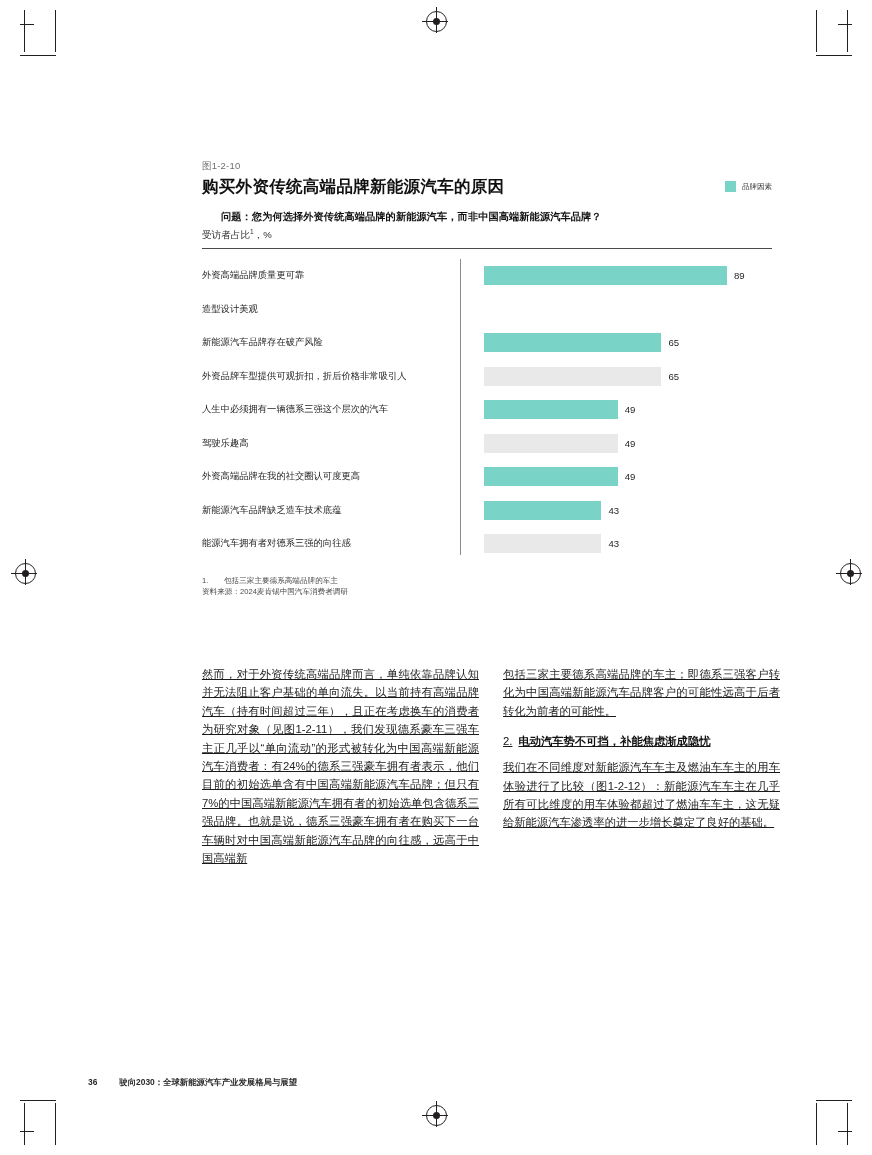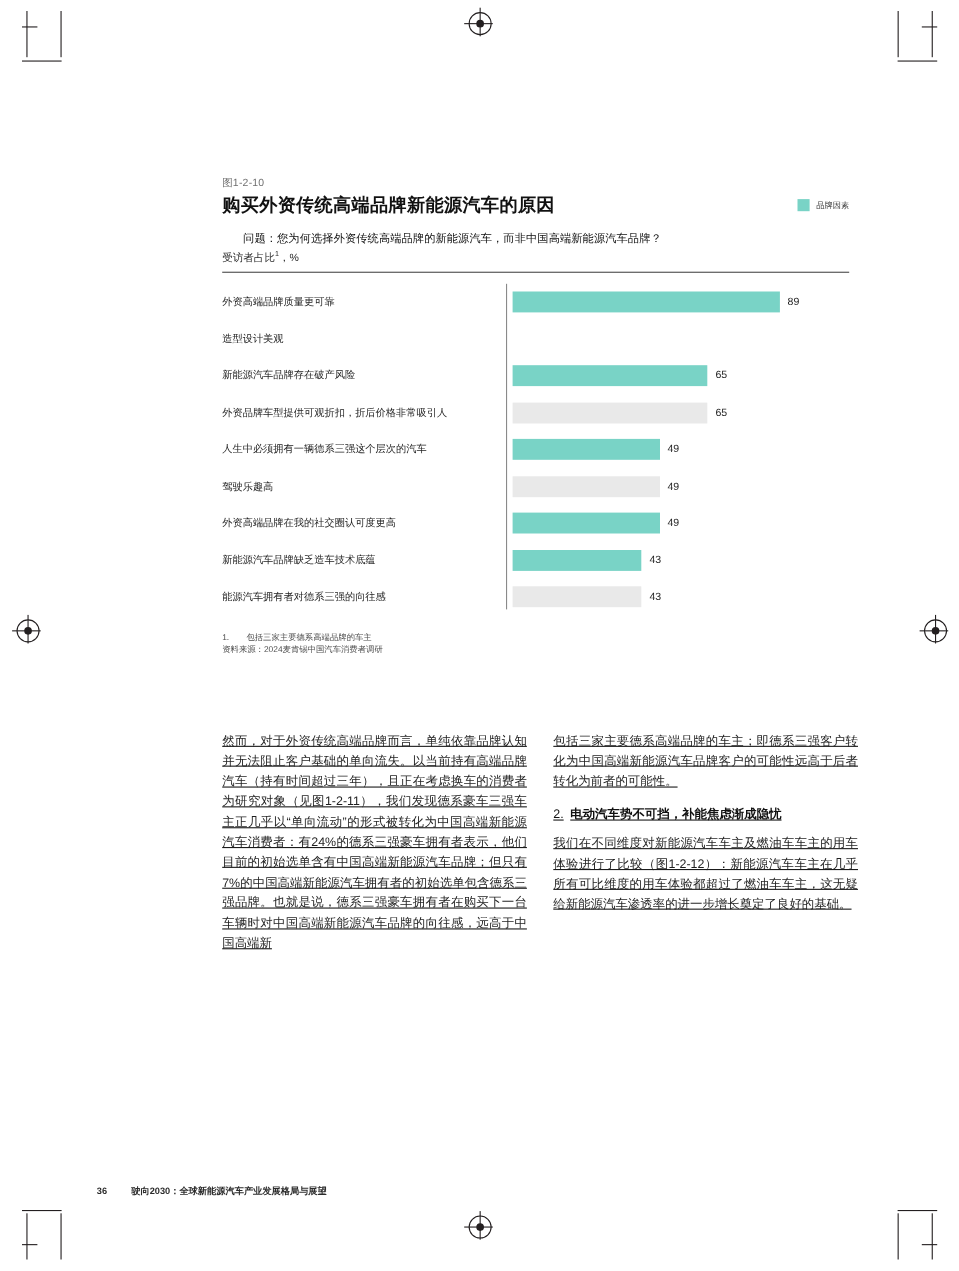--- a/index.html
+++ b/index.html
@@ -68,21 +68,21 @@
   }
   .legend-swatch {
     width: 11px; height: 11px;
     background: #79d3c6;
     display: inline-block;
   }
   .legend-label { font-size: 7.5px; color: #3b3b3b; }
 
   .question {
     font-size: 10.2px;
-    font-weight: 400;
+    font-weight: 700;
     color: #111111;
     margin-bottom: 4px;
     letter-spacing: .1px;
     padding-left: 19px;
   }
   .subunit {
     font-size: 9.6px;
     color: #2b2b2b;
     margin-bottom: 6px;
   }
@@ -115,21 +115,21 @@
     text-align: left;
     font-size: 9.3px;
     color: #1f1f1f;
     line-height: 1.25;
     white-space: nowrap;
   }
   .bar-area {
     flex: 1;
     display: flex;
     align-items: center;
-    padding-left: 6px;
+    padding-left: 24px;
     position: relative;
   }
   .bar {
     height: 19px;
     background: #e9e9e9;
   }
   .bar.accent { background: #79d3c6; }
   .bar-value {
     font-size: 9.6px;
     color: #1f1f1f;

